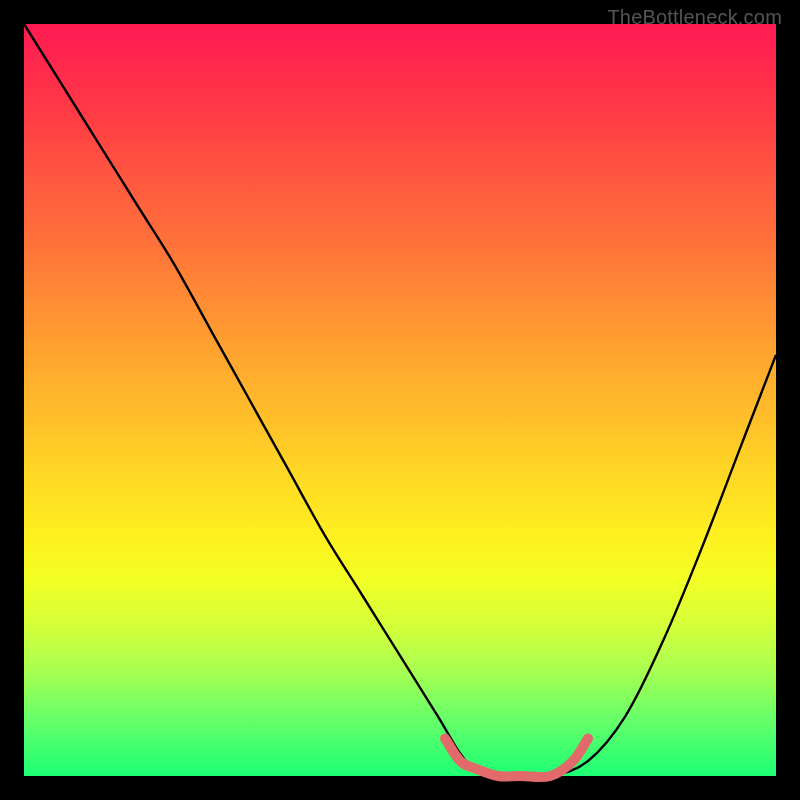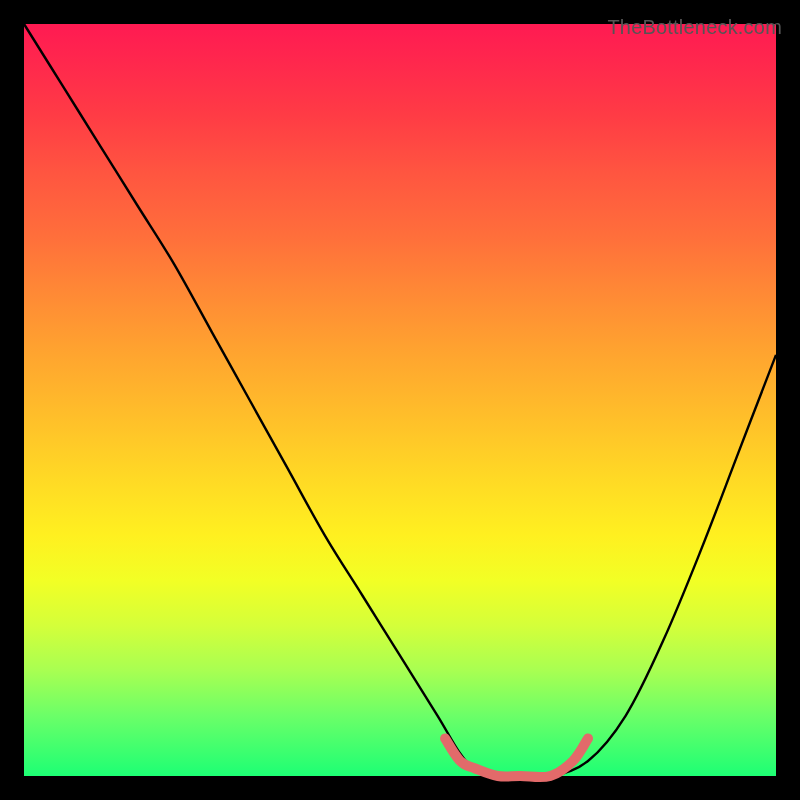--- a/index.html
+++ b/index.html
@@ -47,21 +47,21 @@
   svg.curve {
     position: absolute;
     left: 0;
     top: 0;
     width: 752px;
     height: 752px;
     overflow: visible;
   }
   .watermark {
     position: absolute;
-    top: 16px;
+    top: 6px;
     right: 18px;
     color: #555;
     font-size: 20px;
     letter-spacing: 0.2px;
     user-select: none;
   }
 </style>
 </head>
 <body>
 

